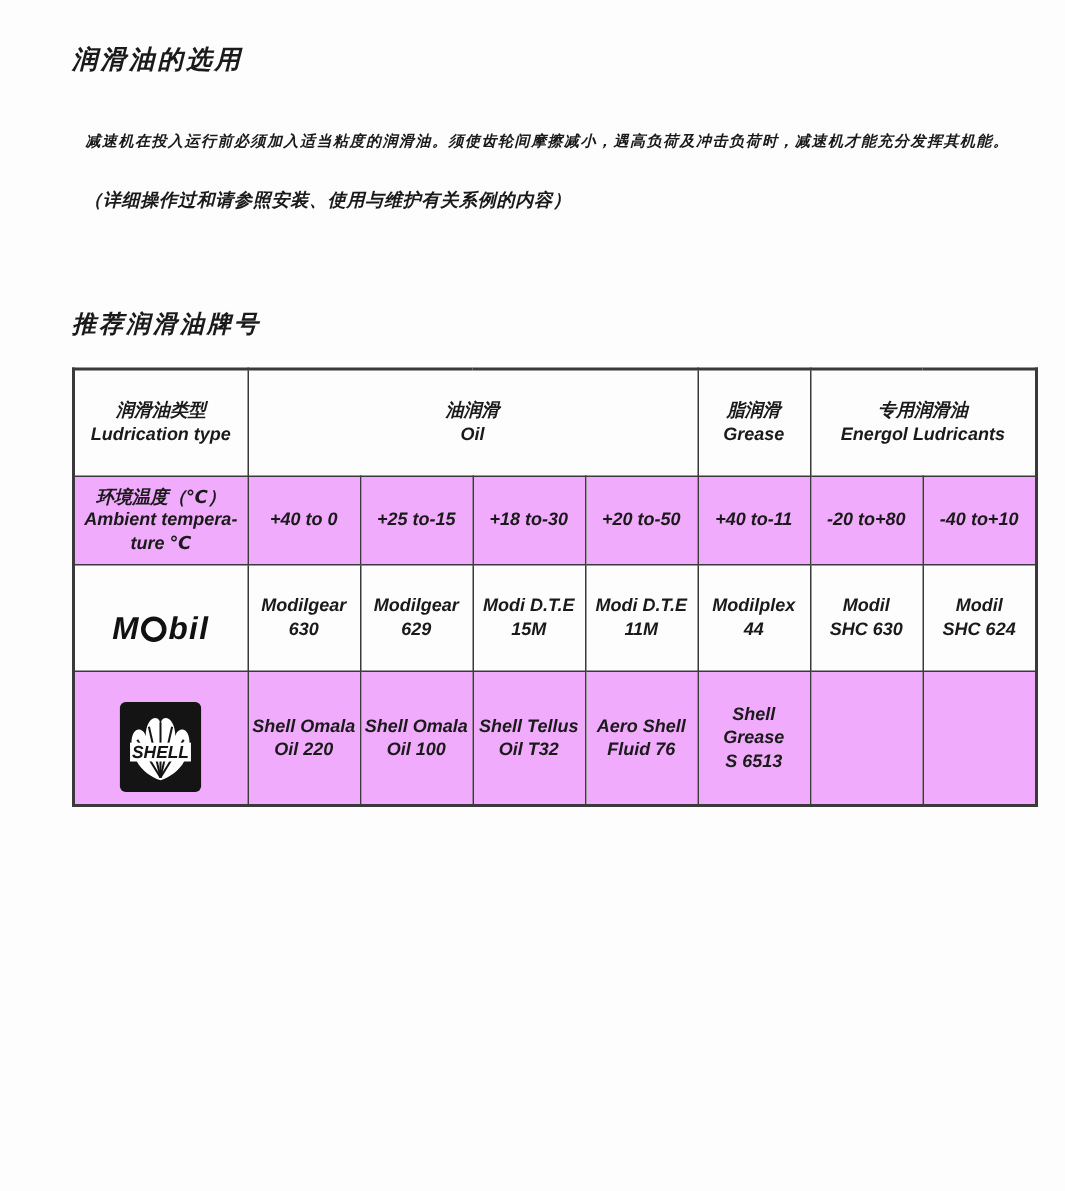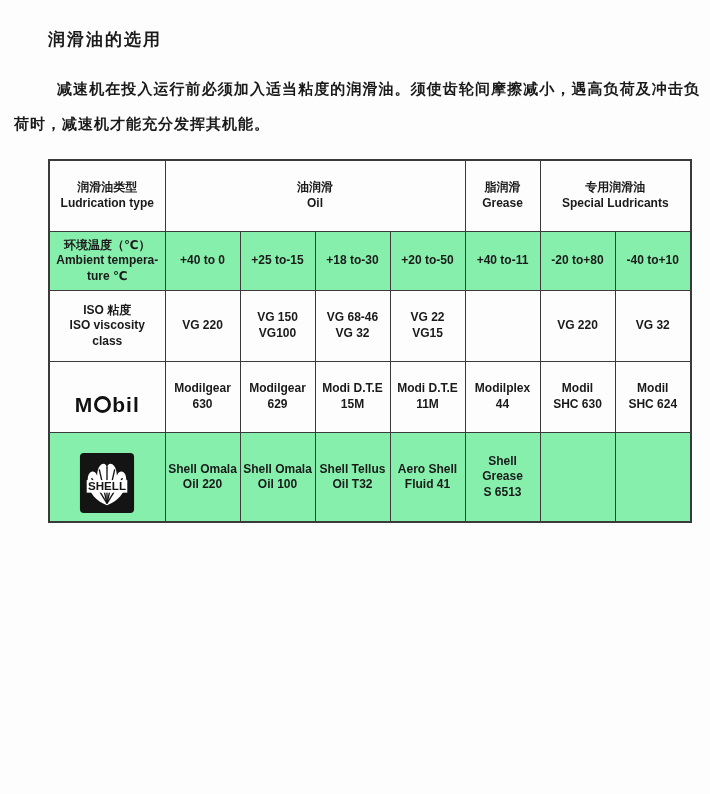--- a/index.html
+++ b/index.html
@@ -3,29 +3,30 @@
 <meta charset="utf-8">
 <style>
   html,body{margin:0;padding:0;background:#ffffff;}
   .page{
     position:relative;
     width:710px;height:794px;
     background:#fdfdfd;
     font-family:"Liberation Sans","DejaVu Sans",sans-serif;
     color:#1a1a1a;
     overflow:hidden;
+    font-style:italic;
   }
   .title{
     margin:0;padding:28px 0 0 48px;
     font-size:17px;font-weight:bold;letter-spacing:2px;
   }
   .body-para{
     margin:0 10px 0 14px;
-    font-size:15px;font-weight:bold;
-    line-height:35px;
+    font-size:10px;font-weight:bold;
+    line-height:48px;
     text-align:justify;
     text-indent:43px;
     letter-spacing:1px;
   }
   .body-para.first{margin-top:20px;}
   .note{
     margin:6px 0 0 56px;
     font-size:12px;font-weight:bold;letter-spacing:0.5px;
   }
   .section-heading{
@@ -48,21 +49,21 @@
     white-space:pre-line;
     padding:2px;
     overflow:hidden;
   }
   tr.row-h td{height:66px;}
   tr.row-temp td{height:54px;}
   tr.row-iso td{height:66px;}
   tr.row-bp td{height:66px;}
   tr.row-mobil td{height:66px;}
   tr.row-shell td{height:74px;}
-  tr.gray td{background:#86efac;}
+  tr.gray td{background:#f0abfc;}
   tr.white td{background:#fdfdfd;}
   .logo-cell{padding:0;}
   
   .mobil-logo{
     display:inline-flex;align-items:center;justify-content:center;
     font-size:21px;font-weight:bold;letter-spacing:1px;color:#111;
   }
   .mobil-o{
     display:inline-block;width:11px;height:11px;
     border:3px solid #111;border-radius:50%;
@@ -71,21 +72,23 @@
 </style>
 </head>
 <body>
 
 <div class="page">
 
   <h1 class="title">润滑油的选用</h1>
 
   <p class="body-para first">减速机在投入运行前必须加入适当粘度的润滑油。须使齿轮间摩擦减小，遇高负荷及冲击负荷时，减速机才能充分发挥其机能。</p>
 
+  <p class="note">（详细操作过和请参照安装、使用与维护有关系例的内容）</p>
 
+  <h2 class="section-heading">推荐润滑油牌号</h2>
 
   <table class="lube">
     <colgroup>
       <col style="width:116px">
       <col style="width:75px">
         <col style="width:75px">
         <col style="width:75px">
         <col style="width:75px">
       <col style="width:75px">
         <col style="width:75px">
@@ -94,51 +97,36 @@
 
     <tbody>
         <tr class="row-h white">
       <td>润滑油类型
 Ludrication type</td>
       <td colspan="4">油润滑
 Oil</td>
       <td>脂润滑
 Grease</td>
       <td colspan="2">专用润滑油
-Special Ludricants</td>
+Energol Ludricants</td>
     </tr>
 
     <tr class="row-temp gray">
       <td>环境温度（℃）
 Ambient tempera-
 ture ℃</td>
       <td>+40 to 0</td>
       <td>+25 to-15</td>
       <td>+18 to-30</td>
       <td>+20 to-50</td>
       <td>+40 to-11</td>
       <td>-20 to+80</td>
       <td>-40 to+10</td>
     </tr>
 
-    <tr class="row-iso white">
-      <td>ISO 粘度
-ISO viscosity
-class</td>
-      <td>VG 220</td>
-      <td>VG 150
-VG100</td>
-      <td>VG 68-46
-VG 32</td>
-      <td>VG 22
-VG15</td>
-      <td></td>
-      <td>VG 220</td>
-      <td>VG 32</td>
-    </tr>
 
 
     <tr class="row-mobil white">
       <td class="logo-cell">
         <span class="mobil-logo">
           <span>M</span>
           <span class="mobil-o"></span>
           <span>bil</span>
         </span>
       </td>
@@ -174,21 +162,21 @@
           <text x="30" y="40.5" text-anchor="middle" font-family="Liberation Sans, DejaVu Sans, sans-serif" font-size="12" font-weight="bold" fill="#141414">SHELL</text>
         </svg>
       </td>
       <td>Shell Omala
 Oil 220</td>
       <td>Shell Omala
 Oil 100</td>
       <td>Shell Tellus
 Oil T32</td>
       <td>Aero Shell
-Fluid 41</td>
+Fluid 76</td>
       <td>Shell Grease
 S 6513</td>
       <td></td>
       <td></td>
     </tr>
   </tbody>
     </table>
 
 </div>
 

